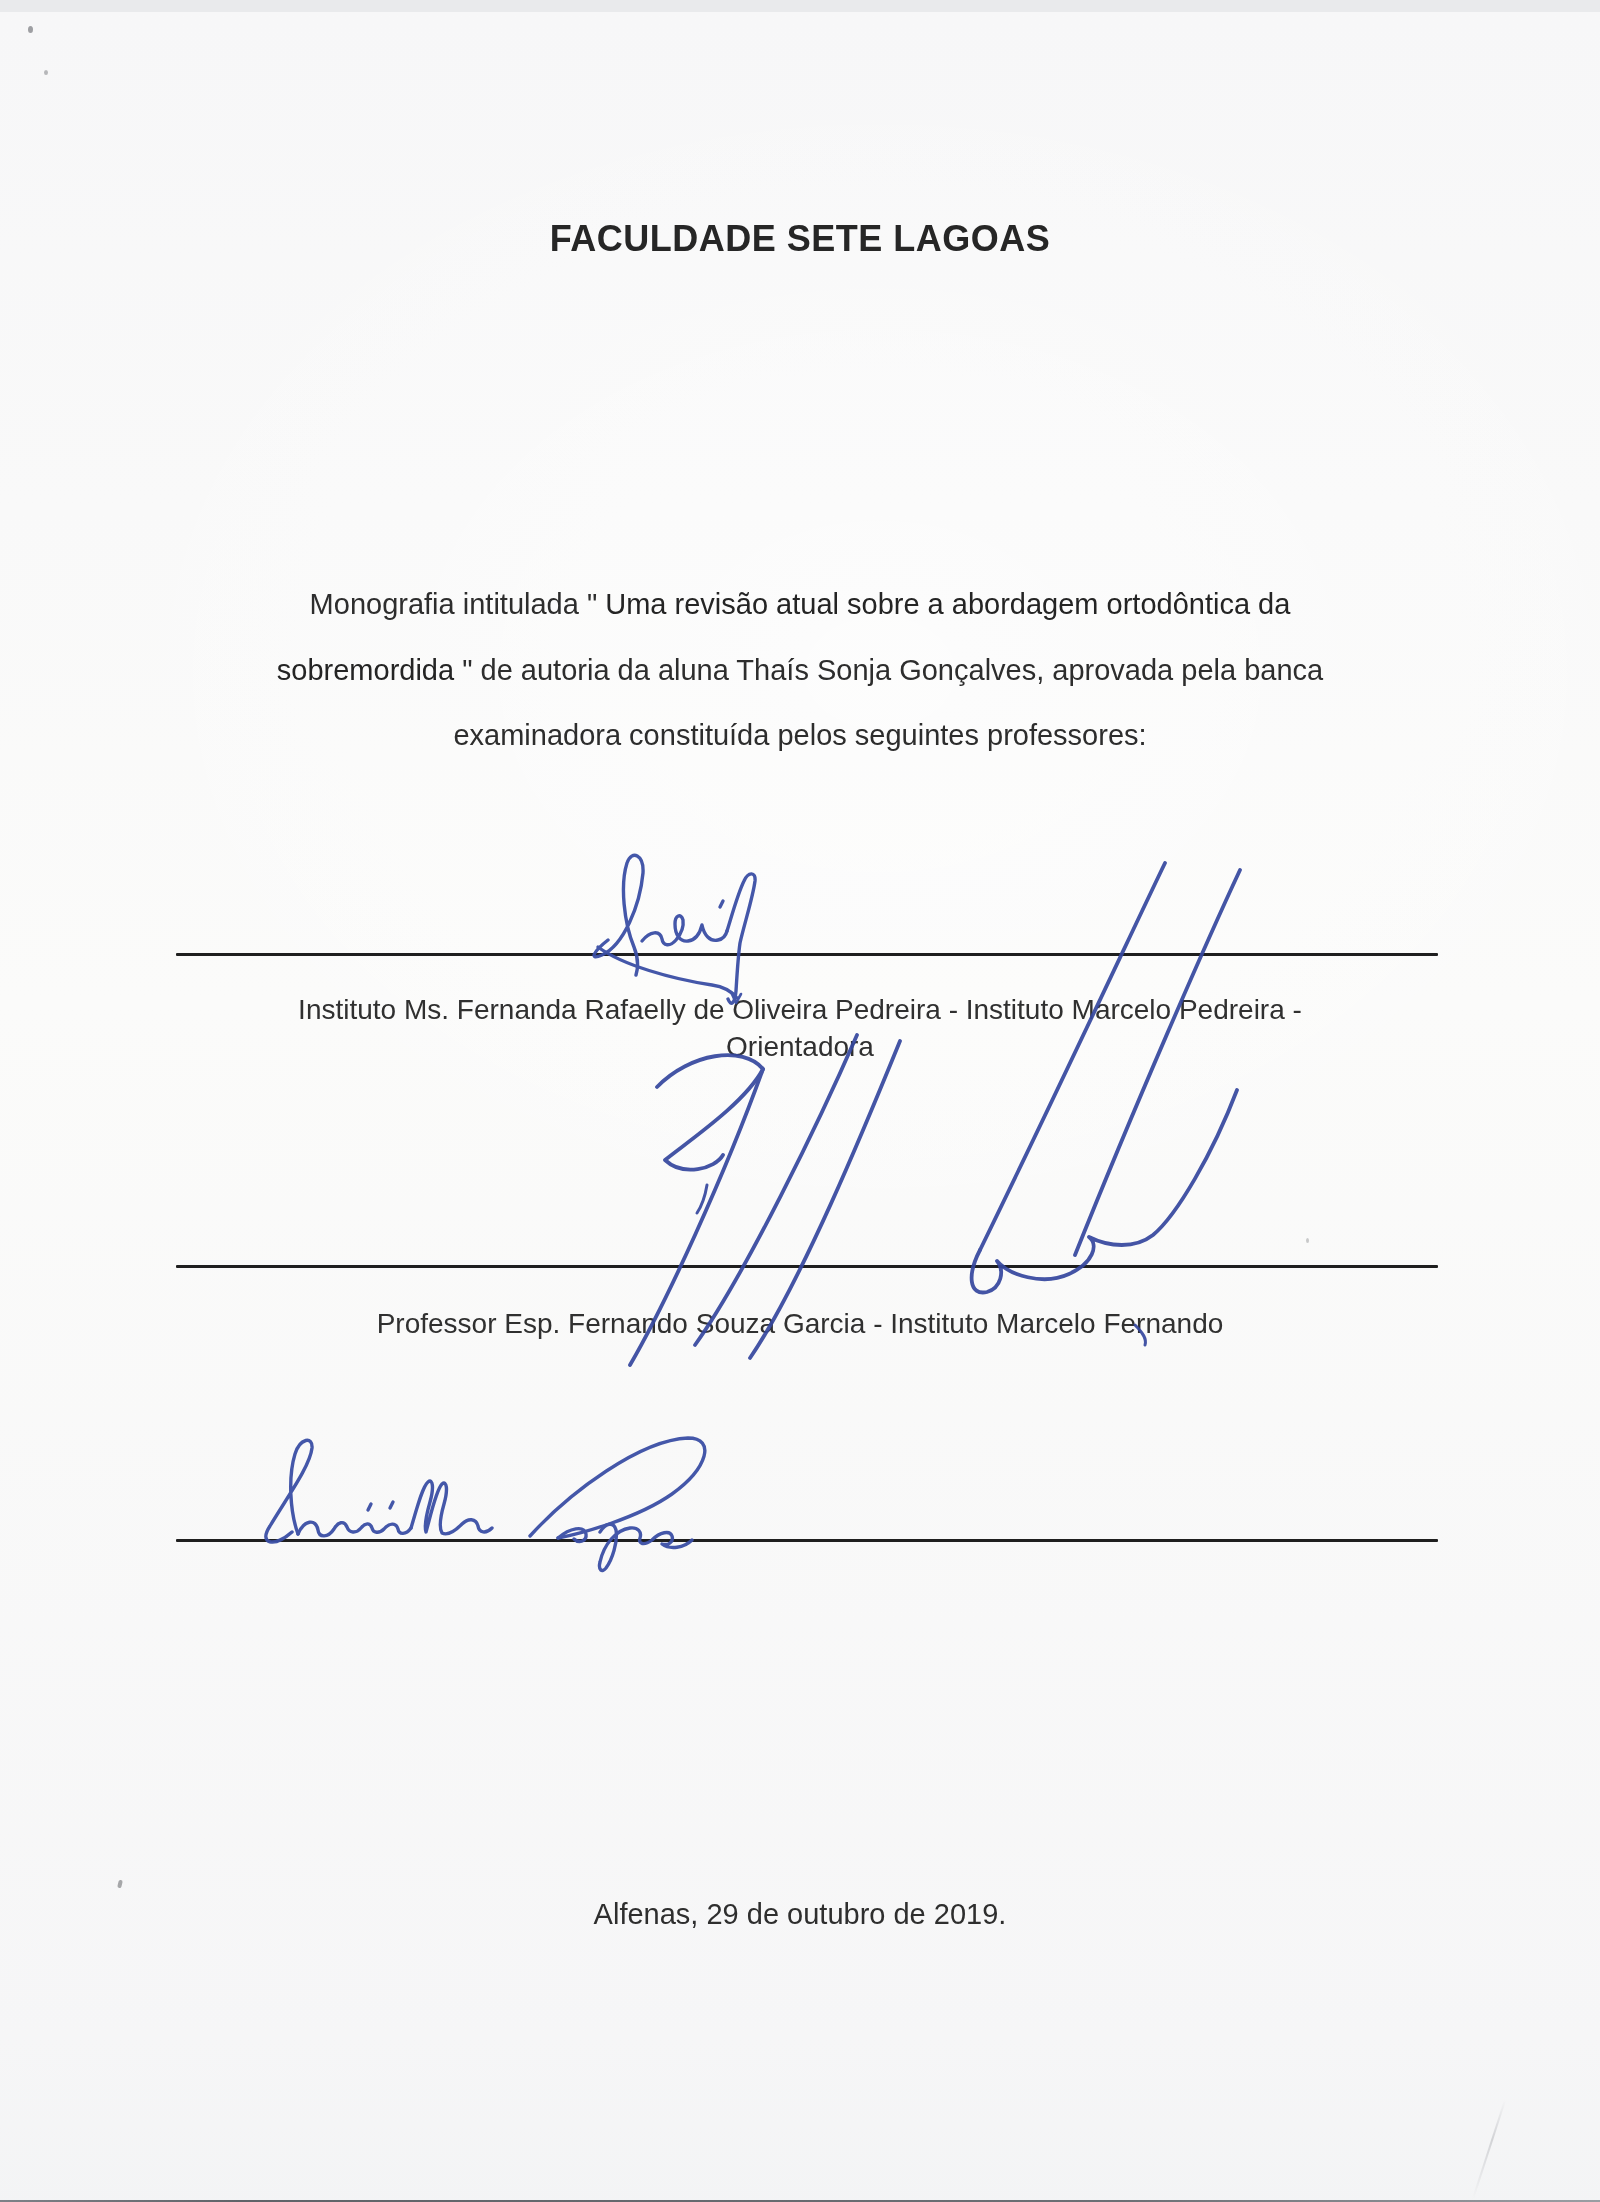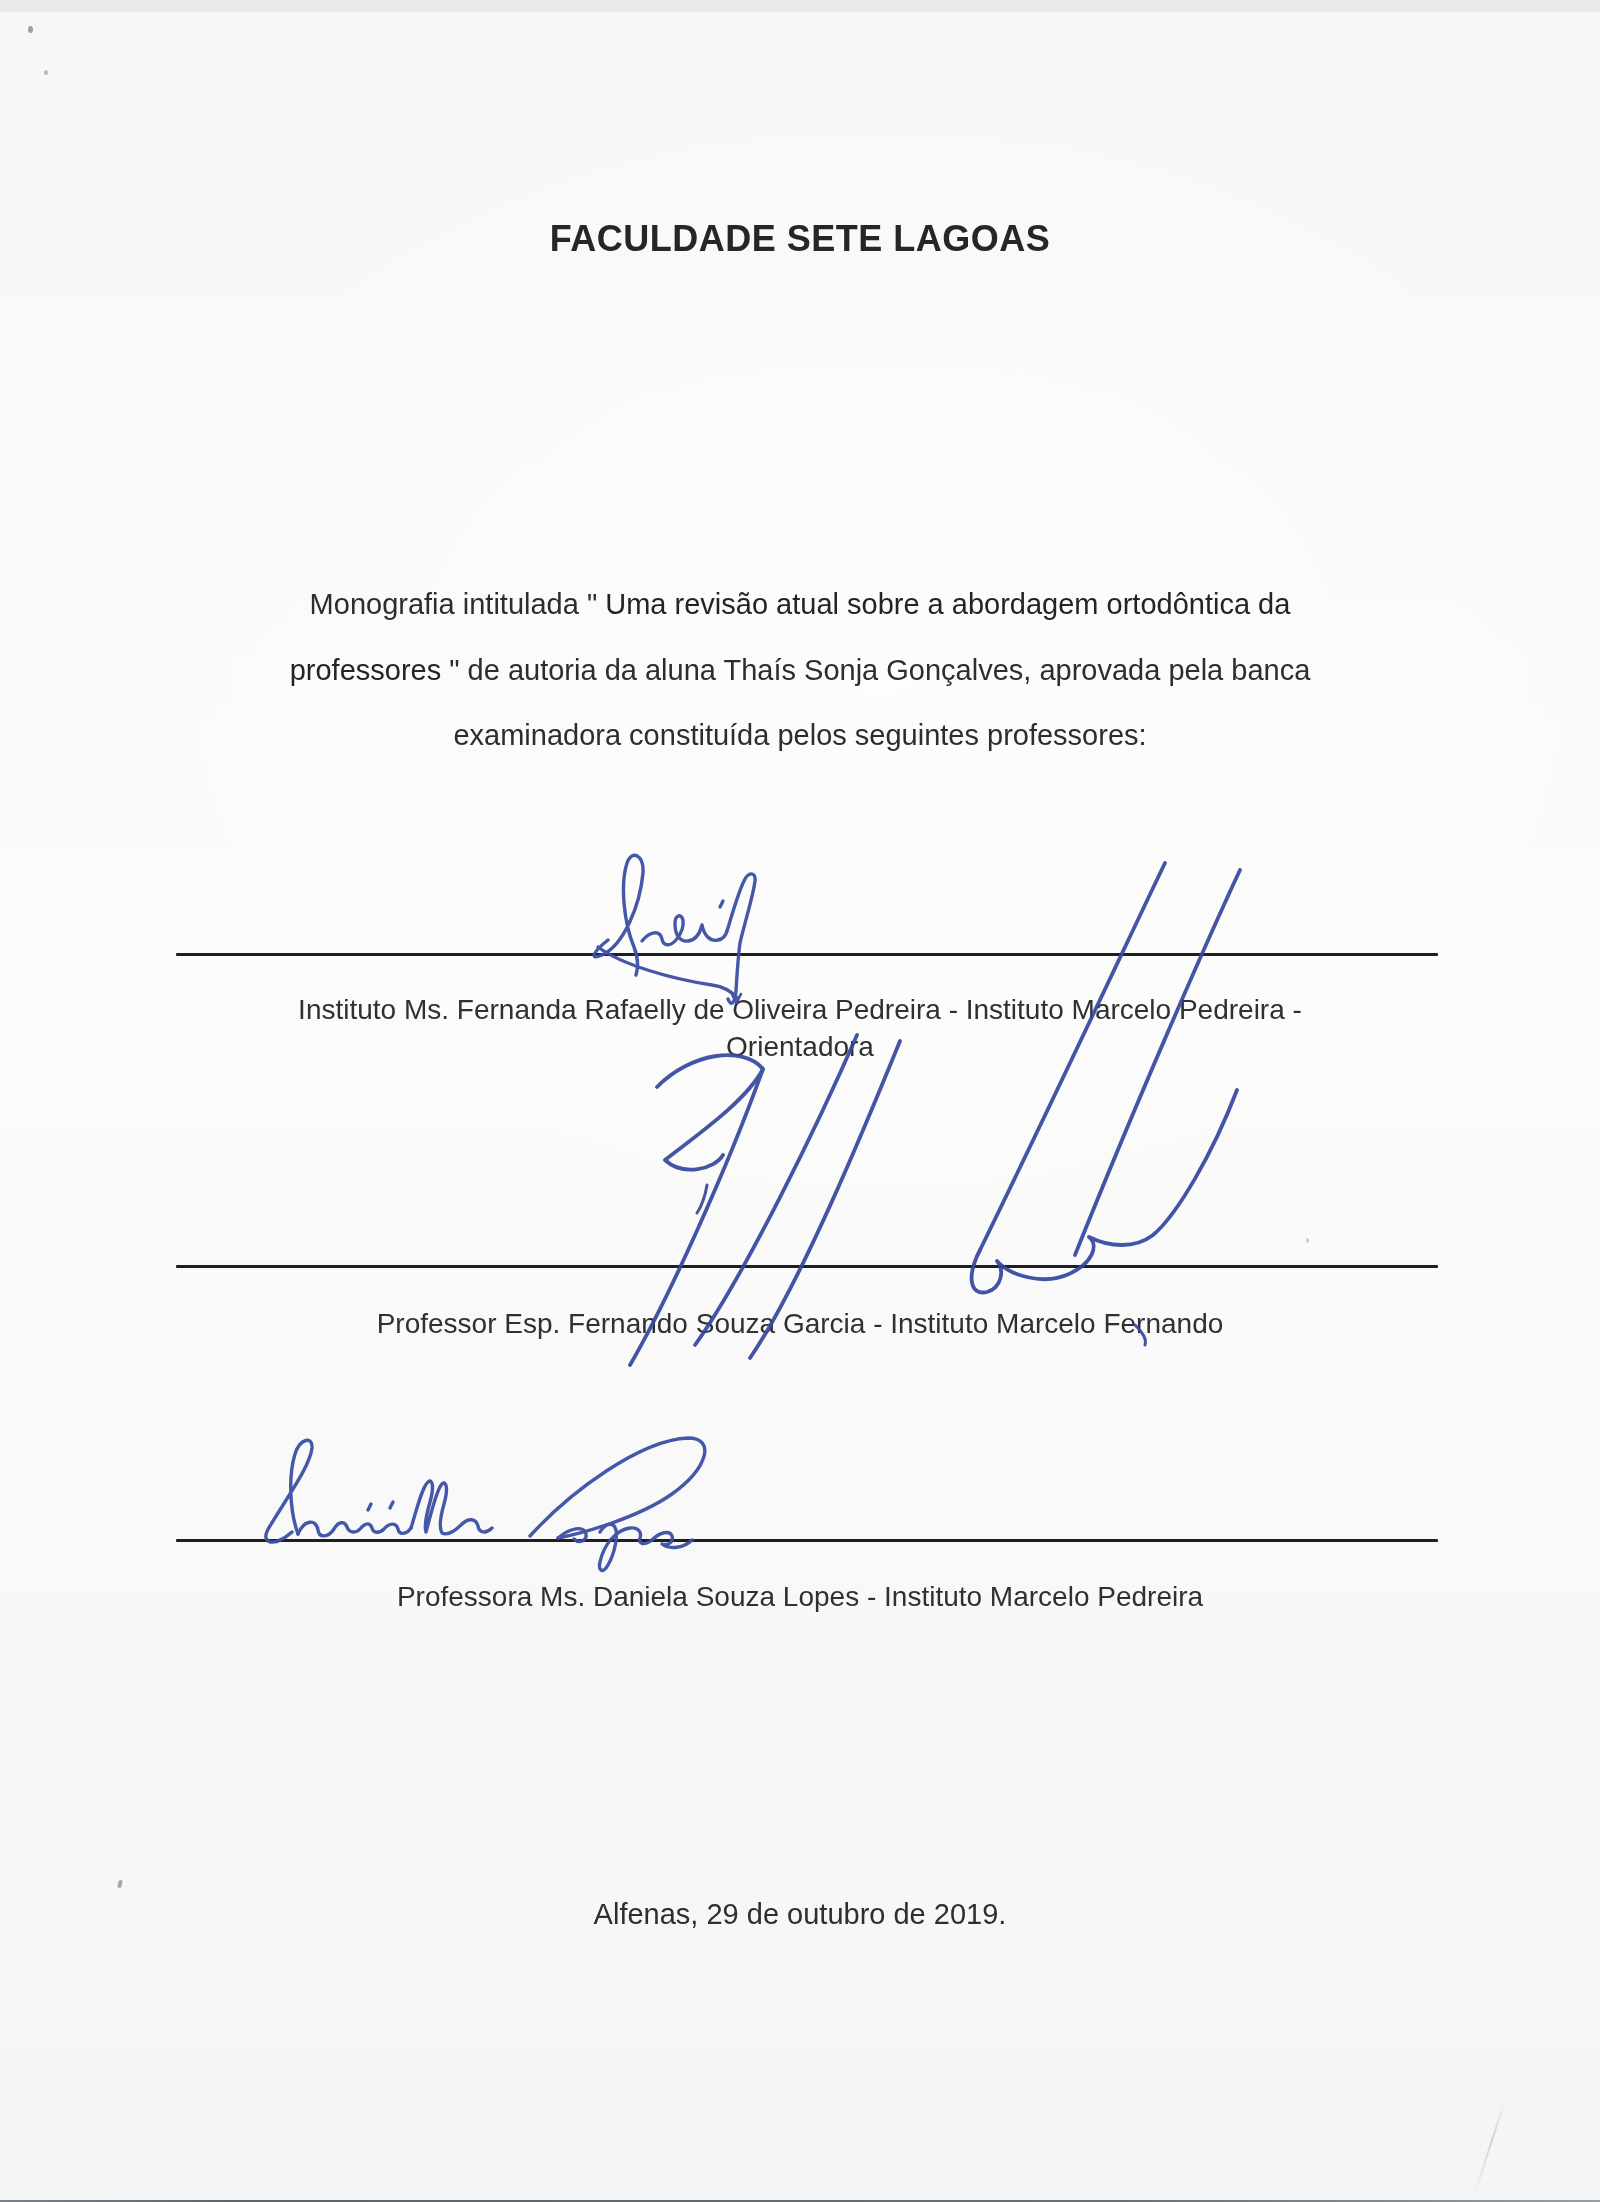--- a/index.html
+++ b/index.html
@@ -65,21 +65,21 @@
 
   <div class="speck" style="left:28px;top:14px;width:5px;height:7px;opacity:.55"></div>
   <div class="speck" style="left:44px;top:58px;width:4px;height:5px;opacity:.4"></div>
   <div class="speck" style="left:118px;top:1868px;width:4px;height:8px;opacity:.5;border-radius:2px;transform:rotate(14deg)"></div>
   <div class="speck" style="left:1306px;top:1226px;width:3px;height:5px;opacity:.3"></div>
 
   <div class="title">FACULDADE SETE LAGOAS</div>
 
   <div class="paragraph">
     <div><span>Monografia intitulada " </span><b>Uma revisão atual sobre a abordagem ortodôntica da</b></div>
-    <div><b>professores </b><span>" de autoria da aluna Thaís Sonja Gonçalves, aprovada pela banca</span></div>
+    <div><b>sobremordida </b><span>" de autoria da aluna Thaís Sonja Gonçalves, aprovada pela banca</span></div>
     <div><span>examinadora constituída pelos seguintes professores:</span></div>
   </div>
 
   <span class="sig" style="left:580px;top:833px;z-index:3">
     <svg width="210" height="215" viewBox="0 0 210 215">
       <g class="ink" stroke="#3b4fa5" stroke-width="3.4" opacity="0.95">
         <path d="M 28 95 C 14 106 8 116 22 110 C 44 100 60 60 63 28 C 64 10 52 4 47 18 C 40 40 44 78 54 102 C 58 112 59 120 56 130"></path>
         <path d="M 18 102 C 42 120 92 134 132 140 C 146 142 153 148 157 153"></path>
         <path d="M 62 96 C 70 86 80 85 82 94 C 83 101 90 102 96 95 C 101 89 104 82 103 75 C 101 68 95 70 95 79 C 95 90 100 97 108 96 C 116 95 120 88 122 80 C 124 90 130 97 138 95 C 143 94 146 90 147 86"></path>
         <path d="M 147 86 C 152 70 158 48 164 36 C 168 27 176 26 175 36 C 173 52 164 80 160 98 C 158 112 157 130 156 146 C 155 158 151 162 148 154"></path>
@@ -128,23 +128,20 @@
         <path d="M 150 76 l 3 -6"></path>
         <path d="M 290 104 C 330 60 400 8 448 6 C 476 6 468 36 432 62 C 398 86 340 102 318 106"></path>
         <path d="M 318 106 C 330 96 344 93 346 102 C 347 109 339 112 334 107"></path>
         <path d="M 360 100 C 366 90 374 90 376 98 C 378 110 372 128 366 136 C 362 141 358 138 360 130 C 364 112 376 98 390 96 C 398 95 402 100 400 106 C 398 112 404 114 412 108 C 420 100 430 98 432 104 C 434 110 428 114 422 112 C 430 118 444 116 452 108"></path>
       </g>
     </svg>
   </span>
 
   <div class="rule" style="top:1527px"></div>
 
-  <div class="caption" style="top:1566px">
-    <div>Professora Ms. Daniela Souza Lopes - Instituto Marcelo Pedreira</div>
-  </div>
 
   <div class="dateline">Alfenas, 29 de outubro de 2019.</div>
 
   <div class="page-edge"></div>
   <div class="below-edge"></div>
   <div class="crease"></div>
 
 </div>
 
 </body></html>

